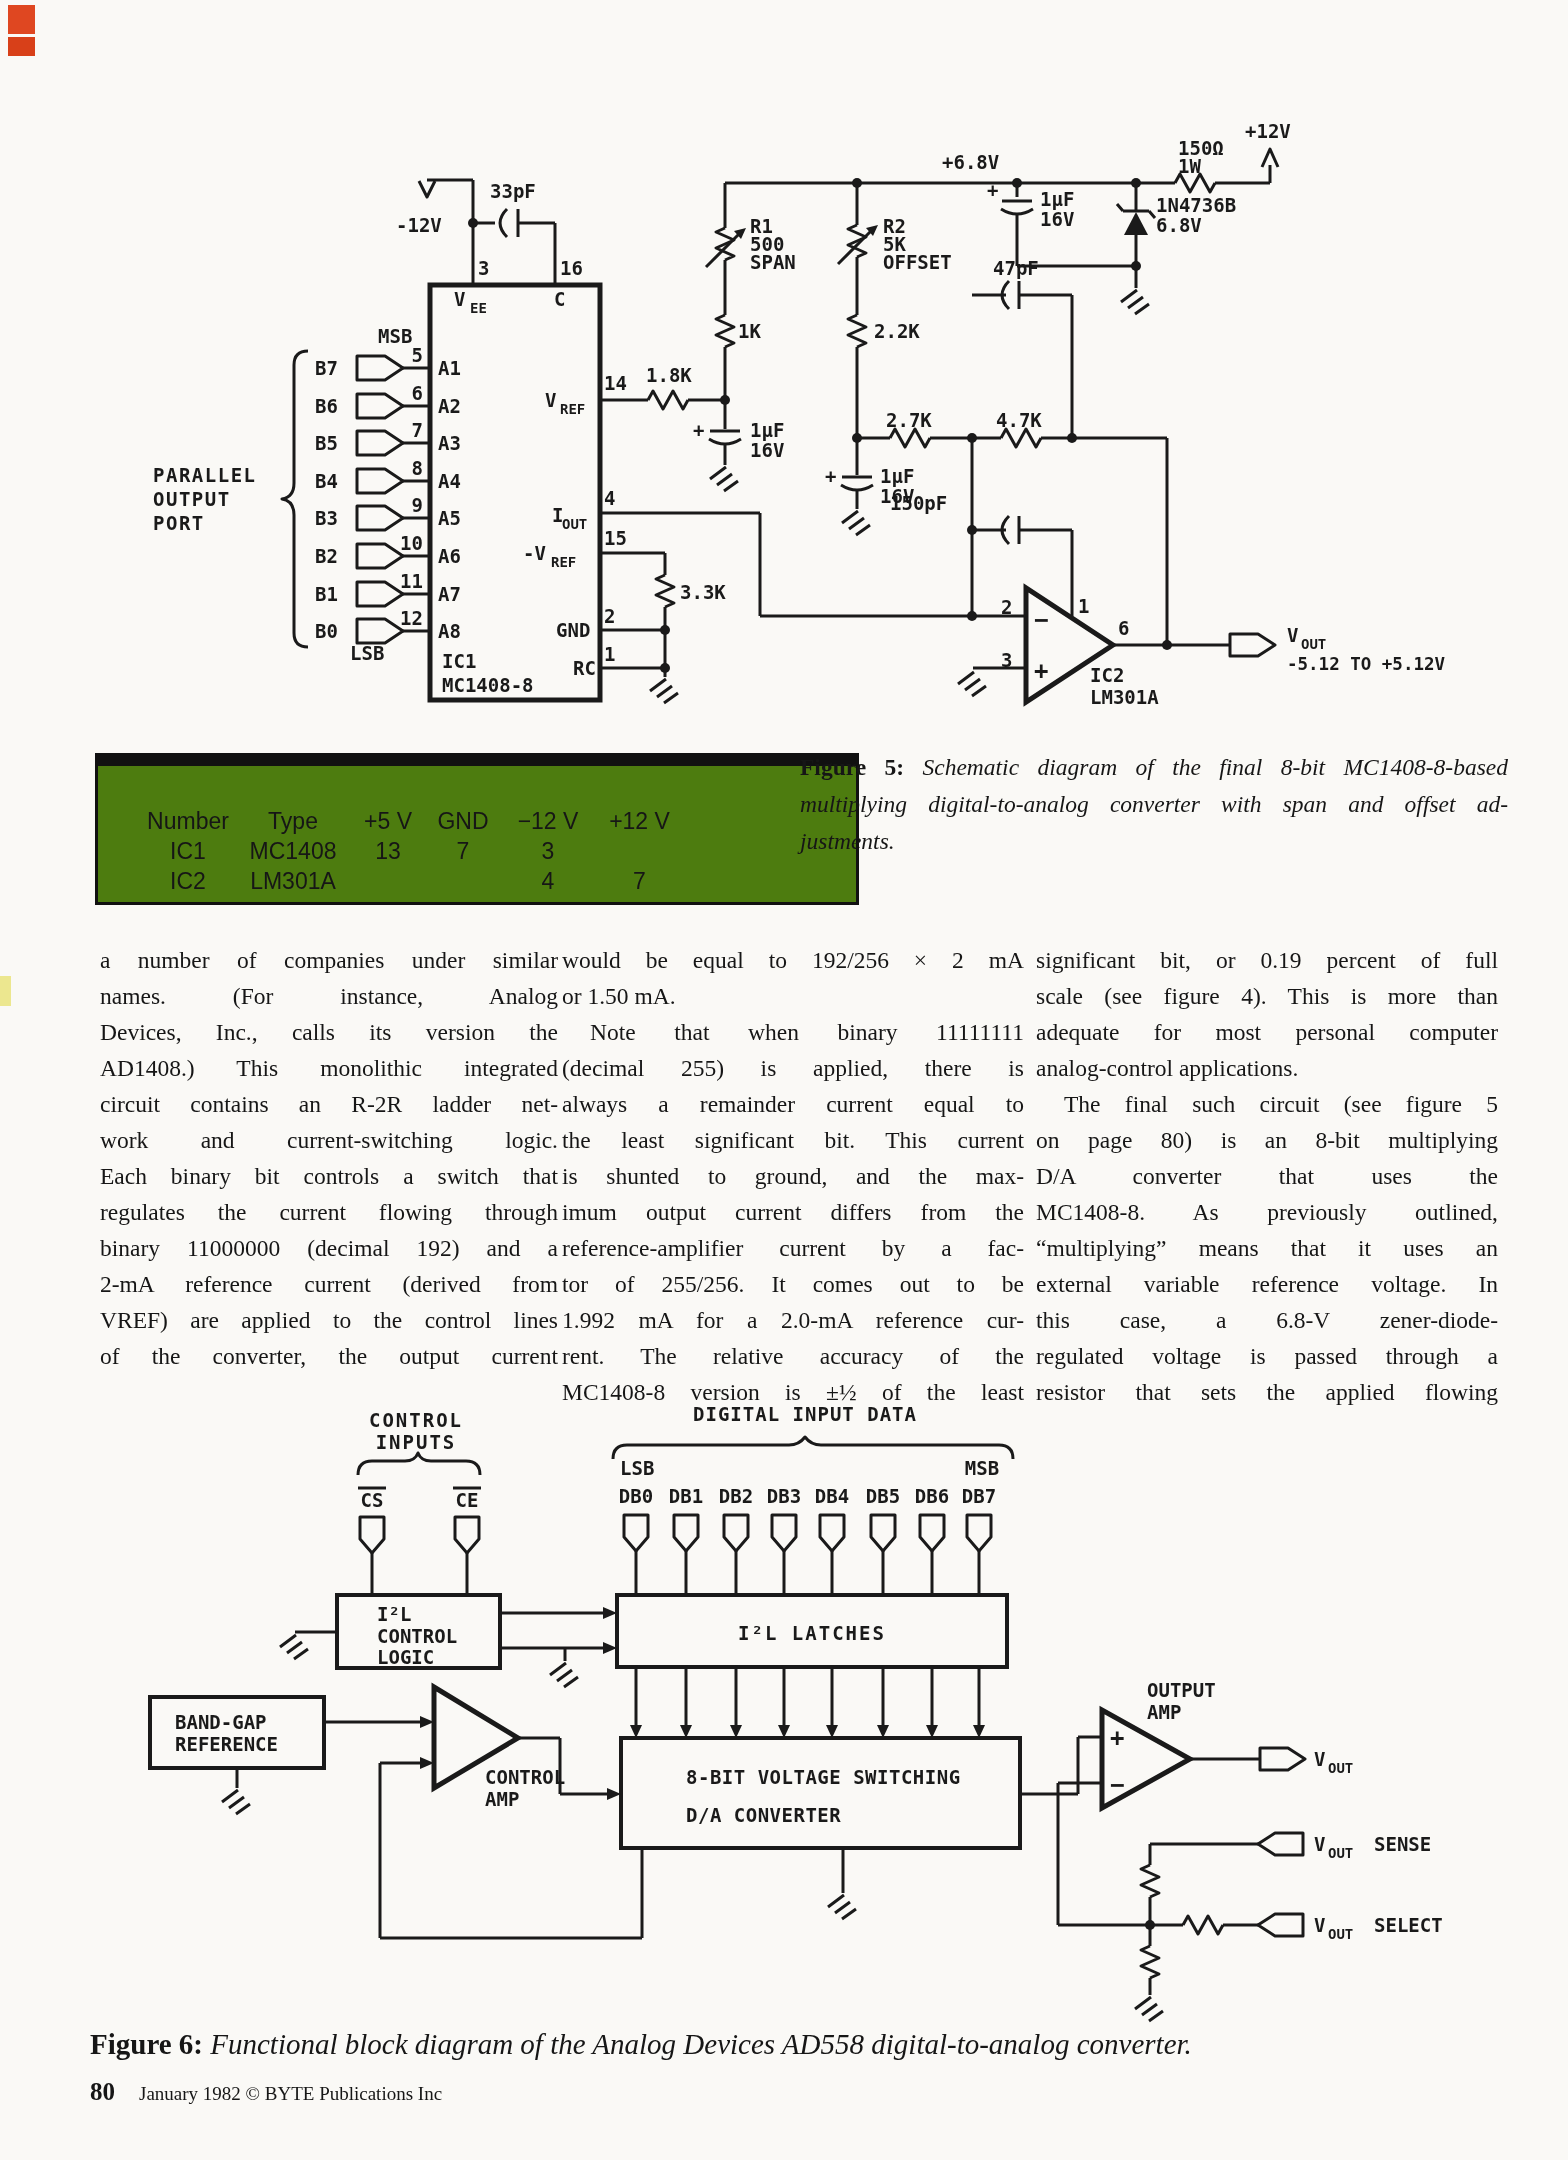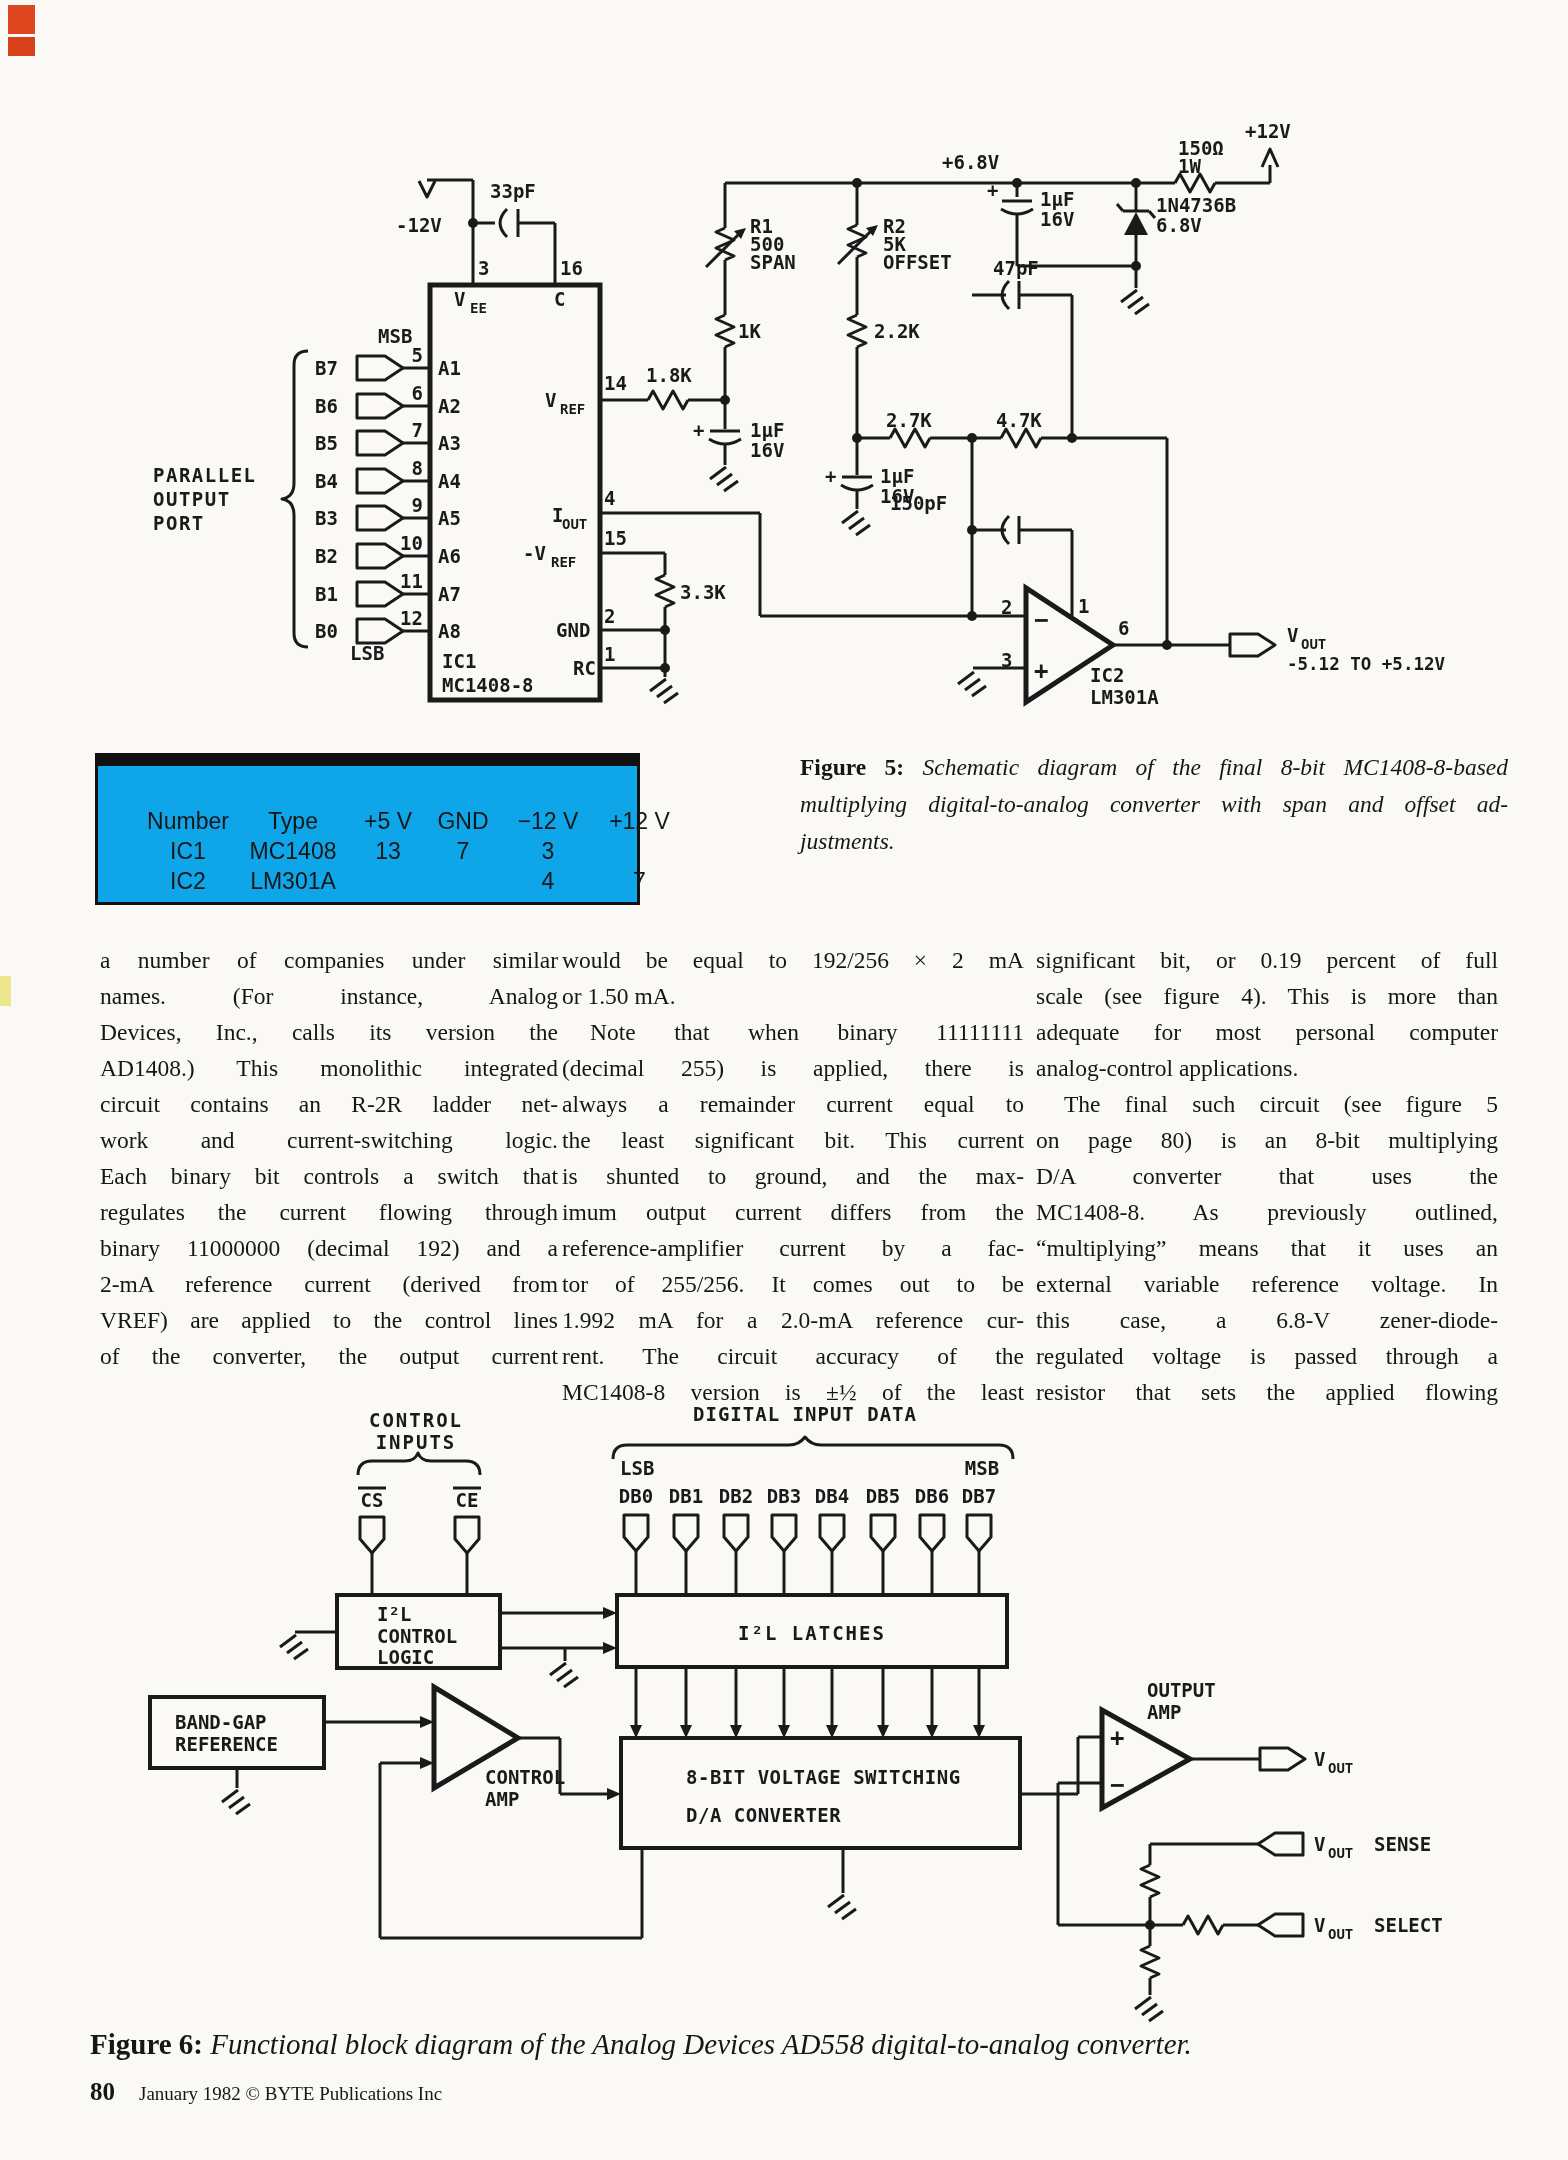--- a/index.html
+++ b/index.html
@@ -14,22 +14,22 @@
   .icbox{stroke:#1a1a1a;stroke-width:5;fill:none;}
   .tri{stroke:#1a1a1a;stroke-width:5;fill:none;stroke-linejoin:miter;}
   .dot{fill:#1a1a1a;}
   .ah{fill:#1a1a1a;stroke:none;}
   .fill{fill:#1a1a1a;stroke:none;}
   text{fill:#1a1a1a;}
   .sl{font-family:"DejaVu Sans Mono",monospace;font-weight:700;font-size:19px;}
   .sl-sub{font-family:"DejaVu Sans Mono",monospace;font-weight:700;font-size:14px;}
   .sl-sm{font-family:"DejaVu Sans Mono",monospace;font-weight:700;font-size:17.5px;}
   .sl-big{font-family:"DejaVu Sans Mono",monospace;font-weight:700;font-size:24px;}
-  .comp-table{position:absolute;left:95px;top:753px;width:545px;height:152px;
-              border:3px solid #111;border-top:13px solid #111;box-sizing:border-box;background:#0ea5e9;}
+  .comp-table{position:absolute;left:95px;top:753px;width:764px;height:152px;
+              border:3px solid #111;border-top:13px solid #111;box-sizing:border-box;background:#4d7c0f;}
   .tgrid{display:grid;grid-template-columns:110px 100px 90px 60px 110px 73px;margin-left:35px;margin-top:40px;}
   .tcell{font-family:"Liberation Sans",sans-serif;font-size:23px;line-height:30px;text-align:center;white-space:nowrap;}
   .cap5{position:absolute;left:800px;top:749px;width:708px;font-size:23.5px;line-height:37px;}
   .cap6{position:absolute;left:90px;top:2028px;width:1420px;font-size:29px;}
   .cap-label{font-weight:700;font-style:normal;}
   .cap-it{font-style:italic;}
   .cap-line.j{text-align:justify;text-align-last:justify;}
   .col{position:absolute;top:942px;width:460px;font-size:23.5px;line-height:36px;}
   .tline{text-align:justify;text-align-last:justify;text-justify:inter-word;white-space:normal;}
   .tline.pend{text-align-last:left;}
@@ -322,21 +322,21 @@
       <div class="tline pend">or 1.50 mA.</div>
       <div class="tline ind">Note that when binary 11111111</div>
       <div class="tline">(decimal 255) is applied, there is</div>
       <div class="tline">always a remainder current equal to</div>
       <div class="tline">the least significant bit. This current</div>
       <div class="tline">is shunted to ground, and the max-</div>
       <div class="tline">imum output current differs from the</div>
       <div class="tline">reference-amplifier current by a fac-</div>
       <div class="tline">tor of 255/256. It comes out to be</div>
       <div class="tline">1.992 mA for a 2.0-mA reference cur-</div>
-      <div class="tline">rent. The circuit accuracy of the</div>
+      <div class="tline">rent. The relative accuracy of the</div>
       <div class="tline">MC1408-8 version is ±½ of the least</div>
     </div>
   <div class="col" id="col2" style="left:1036px;width:462px">
       <div class="tline">significant bit, or 0.19 percent of full</div>
       <div class="tline">scale (see figure 4). This is more than</div>
       <div class="tline">adequate for most personal computer</div>
       <div class="tline pend">analog-control applications.</div>
       <div class="tline ind">The final such circuit (see figure 5</div>
       <div class="tline">on page 80) is an 8-bit multiplying</div>
       <div class="tline">D/A converter that uses the</div>

